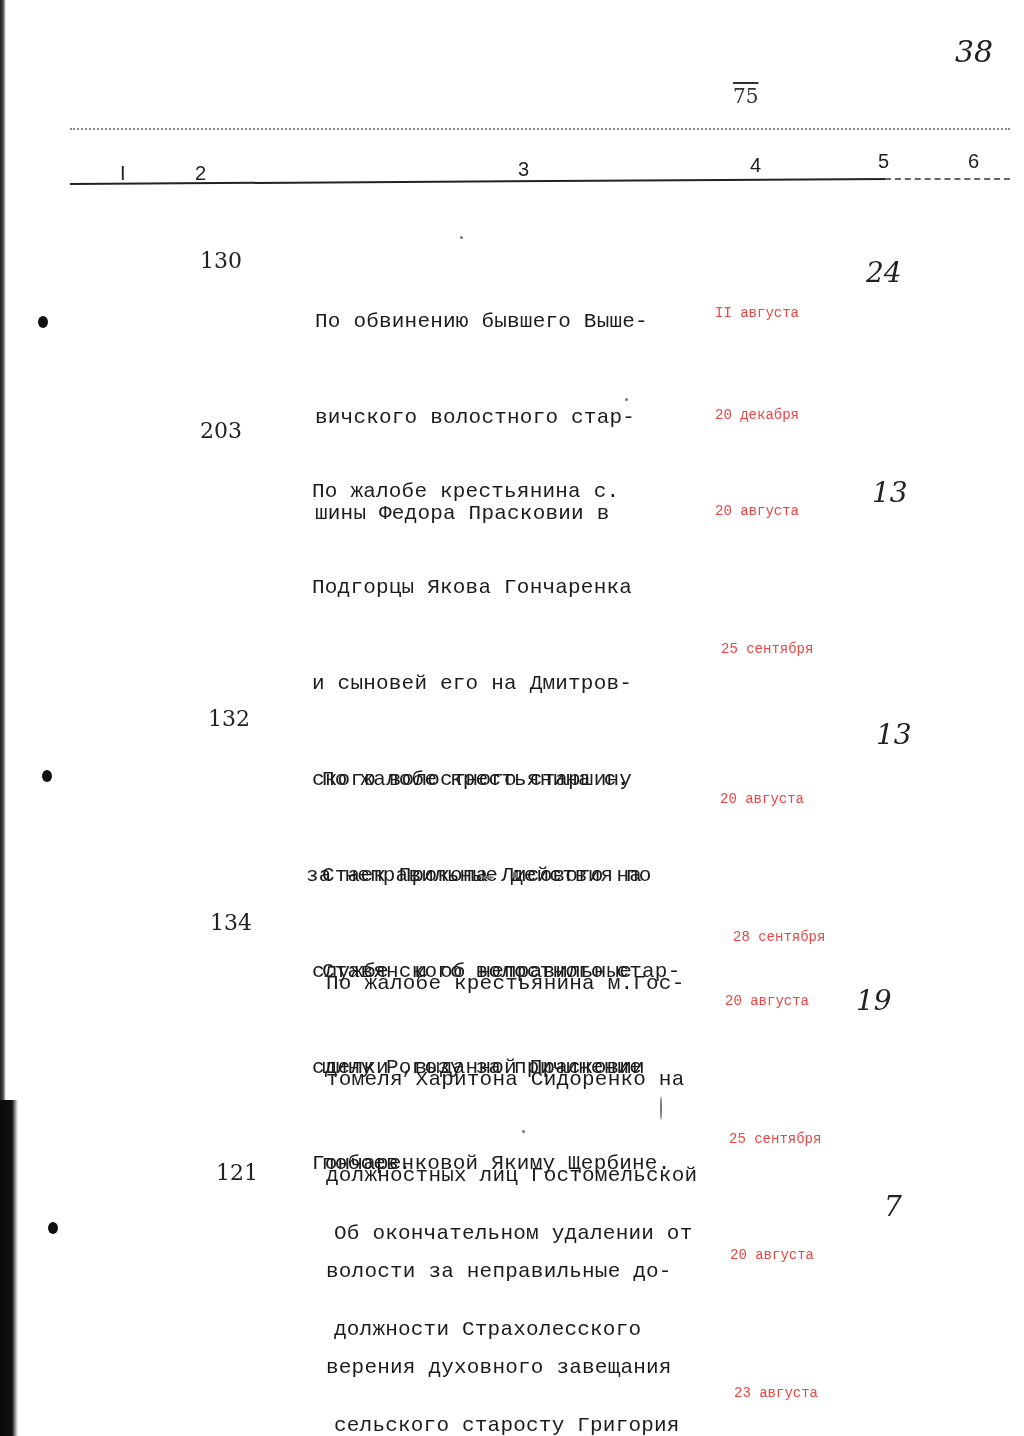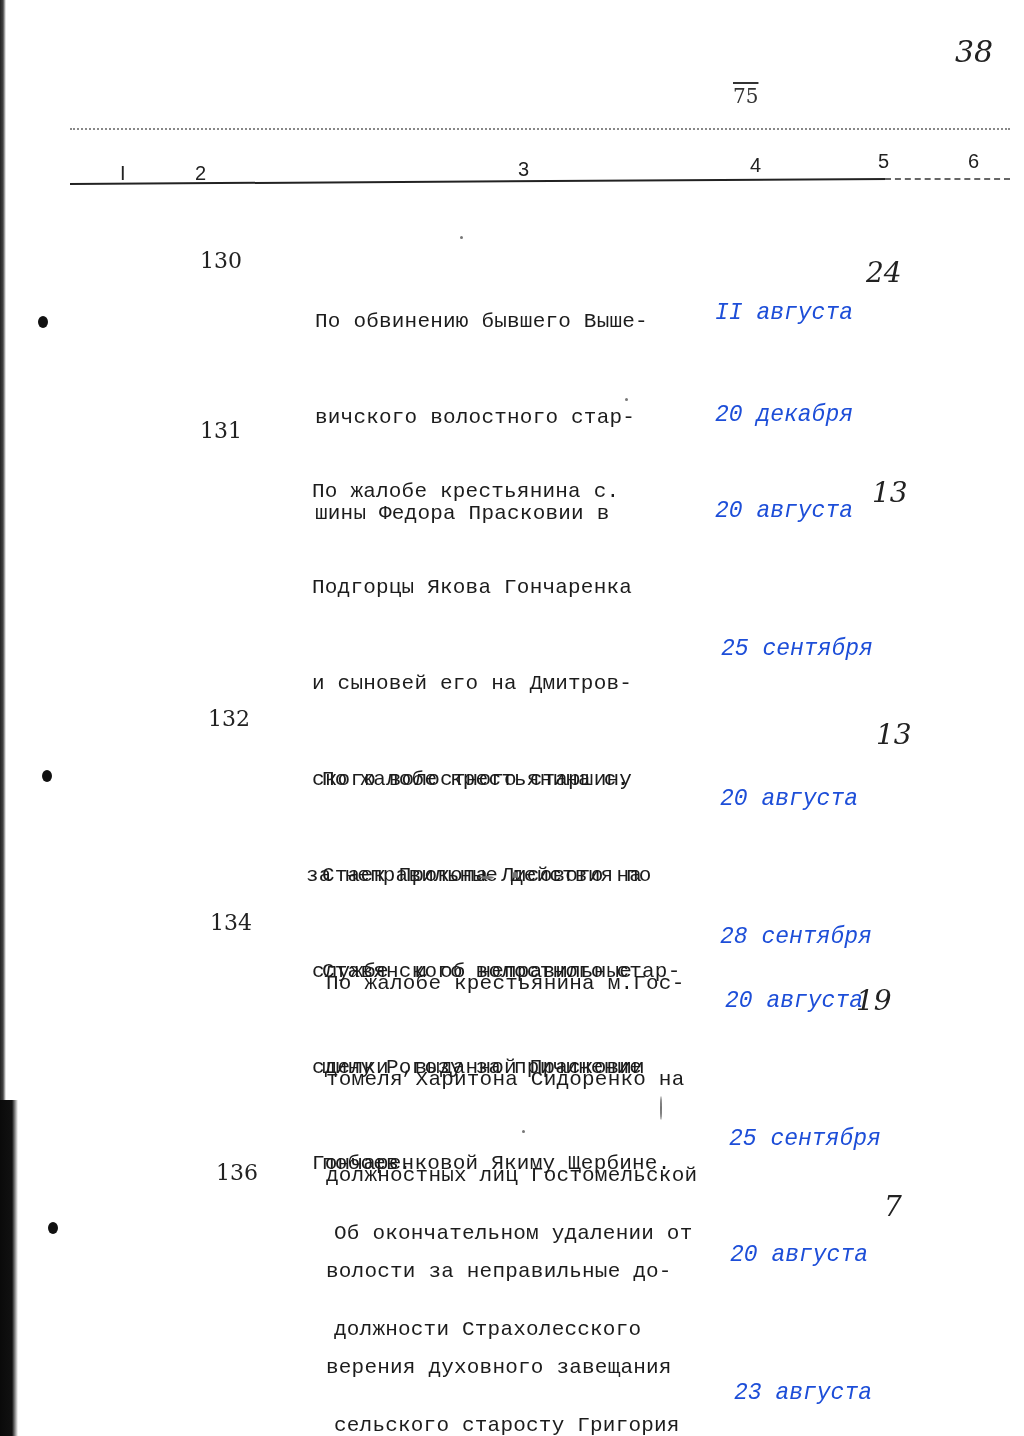--- a/index.html
+++ b/index.html
@@ -42,21 +42,21 @@
   }
   .entry { position: absolute; left: 0; width: 1024px; }
   .entry-number {
     position: absolute; font-size: 22px; font-family: "DejaVu Serif", serif; color: #222;
   }
   .entry-text {
     position: absolute; font-size: 21px; line-height: 32px; white-space: pre; color: #1c1c1c;
     letter-spacing: 0.2px;
   }
   .entry-dates {
-    position: absolute; font-size: 23px; line-height: 46px; white-space: pre; color: #1d4ed8; font-style: italic;
+    position: absolute; font-size: 14px; line-height: 46px; white-space: pre; color: #ef4444;
   }
   .entry-count {
     position: absolute; font-size: 28px; font-style: italic;
     font-family: "DejaVu Serif", serif; color: #222;
   }
   .speck { position: absolute; width: 3px; height: 3px; background: #777; border-radius: 50%; }
 </style>
 </head>
 <body>
 
@@ -90,21 +90,21 @@
     <div>шины Федора Прасковии в</div>
   </div>
   <div class="entry-dates" style="left:715px;top:228px;line-height:34px;">
     <div>II августа</div>
     <div>20 декабря</div>
   </div>
   <span class="entry-count" style="left:866px;top:256px;">24</span>
 </div>
 
 <div class="entry">
-  <span class="entry-number" style="left:200px;top:418px;">131</span>
+  <span class="entry-number" style="left:200px;top:418px;">203</span>
   <div class="entry-text" style="left:312px;top:412px;">
     <div>По жалобе крестьянина с.</div>
     <div>Подгорцы Якова Гончаренка</div>
     <div>и сыновей его на Дмитров-</div>
     <div>ского волостного старшину</div>
     <div style="margin-left:-6px;">за неправильные действия по</div>
     <div>службе  и об неправильные</div>
     <div>сделки ,выданной Прасковии</div>
     <div>Гончаренковой Якиму Щербине.</div>
   </div>
@@ -119,21 +119,21 @@
   <span class="entry-number" style="left:208px;top:706px;">132</span>
   <div class="entry-text" style="left:322px;top:700px;">
     <div>По жалобе крестьянина с.</div>
     <div>Стаек Прокопа Лисового на</div>
     <div>Ставянского волостного стар-</div>
     <div>шину Рогозу за причинение</div>
     <div>побоев.</div>
   </div>
   <div class="entry-dates" style="left:720px;top:684px;">
     <div>20 августа</div>
-    <div style="margin-left:0;">28 сентября</div>
+    <div style="margin-left:13px;">28 сентября</div>
   </div>
   <span class="entry-count" style="left:876px;top:718px;">13</span>
 </div>
 
 <div class="entry">
   <span class="entry-number" style="left:210px;top:910px;">134</span>
   <div class="entry-text" style="left:326px;top:904px;">
     <div>По жалобе крестьянина м.Гос-</div>
     <div>томеля Харитона Сидоренко на</div>
     <div>должностных лиц Гостомельской</div>
@@ -143,21 +143,21 @@
     
   </div>
   <div class="entry-dates" style="left:725px;top:886px;">
     <div>20 августа</div>
     <div style="margin-left:4px;">25 сентября</div>
   </div>
   <span class="entry-count" style="left:856px;top:984px;">19</span>
 </div>
 
 <div class="entry">
-  <span class="entry-number" style="left:216px;top:1160px;">136</span>
+  <span class="entry-number" style="left:216px;top:1160px;">121</span>
   <div class="entry-text" style="left:334px;top:1154px;">
     <div>Об окончательном удалении от</div>
     <div>должности Страхолесского</div>
     <div>сельского старосту Григория</div>
     
     
     
   </div>
   <div class="entry-dates" style="left:730px;top:1140px;">
     <div>20 августа</div>

